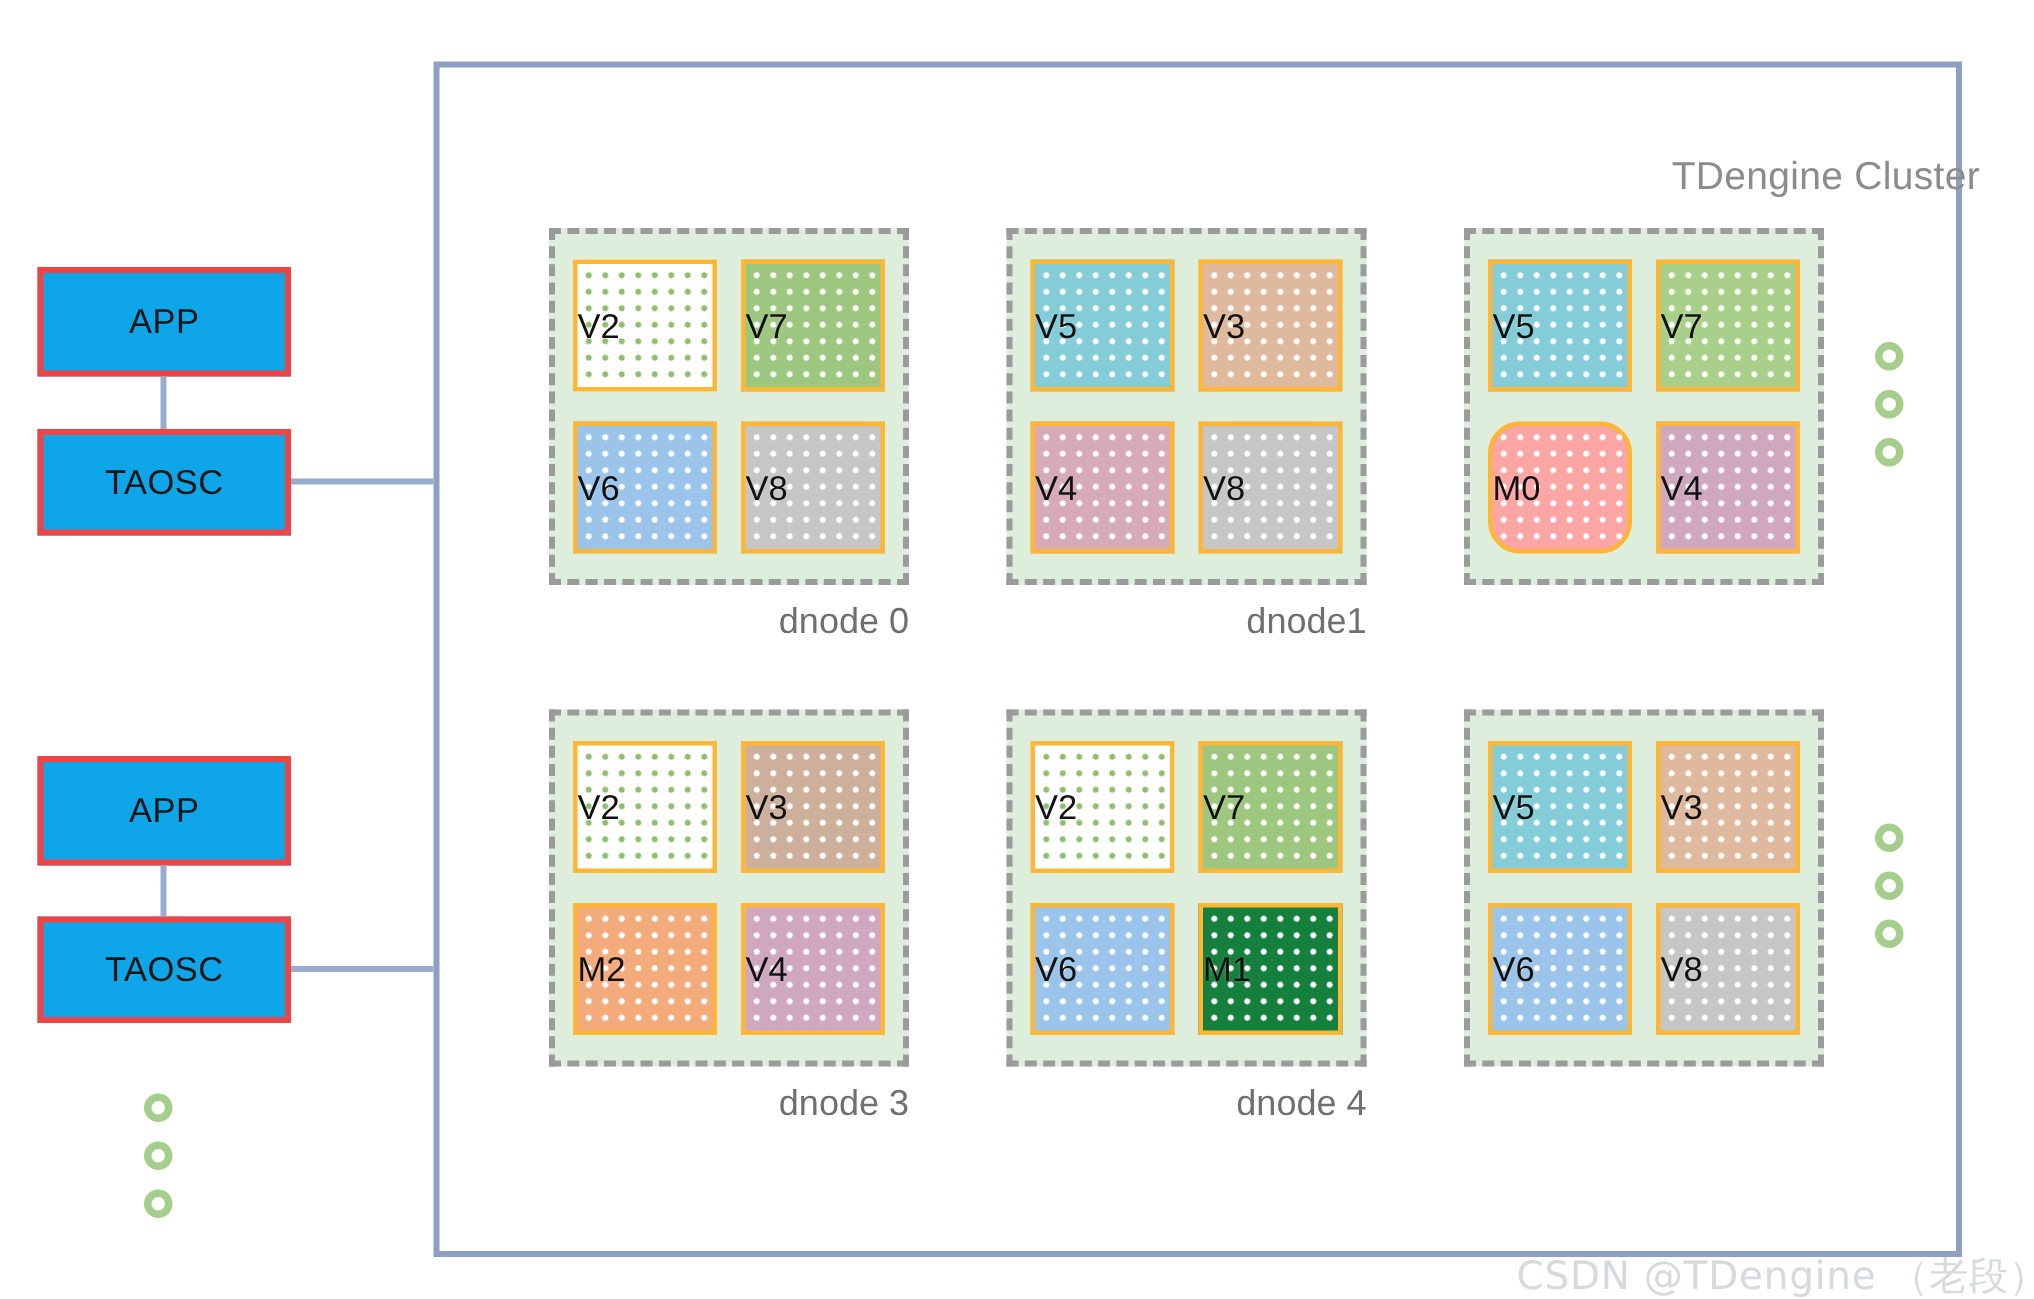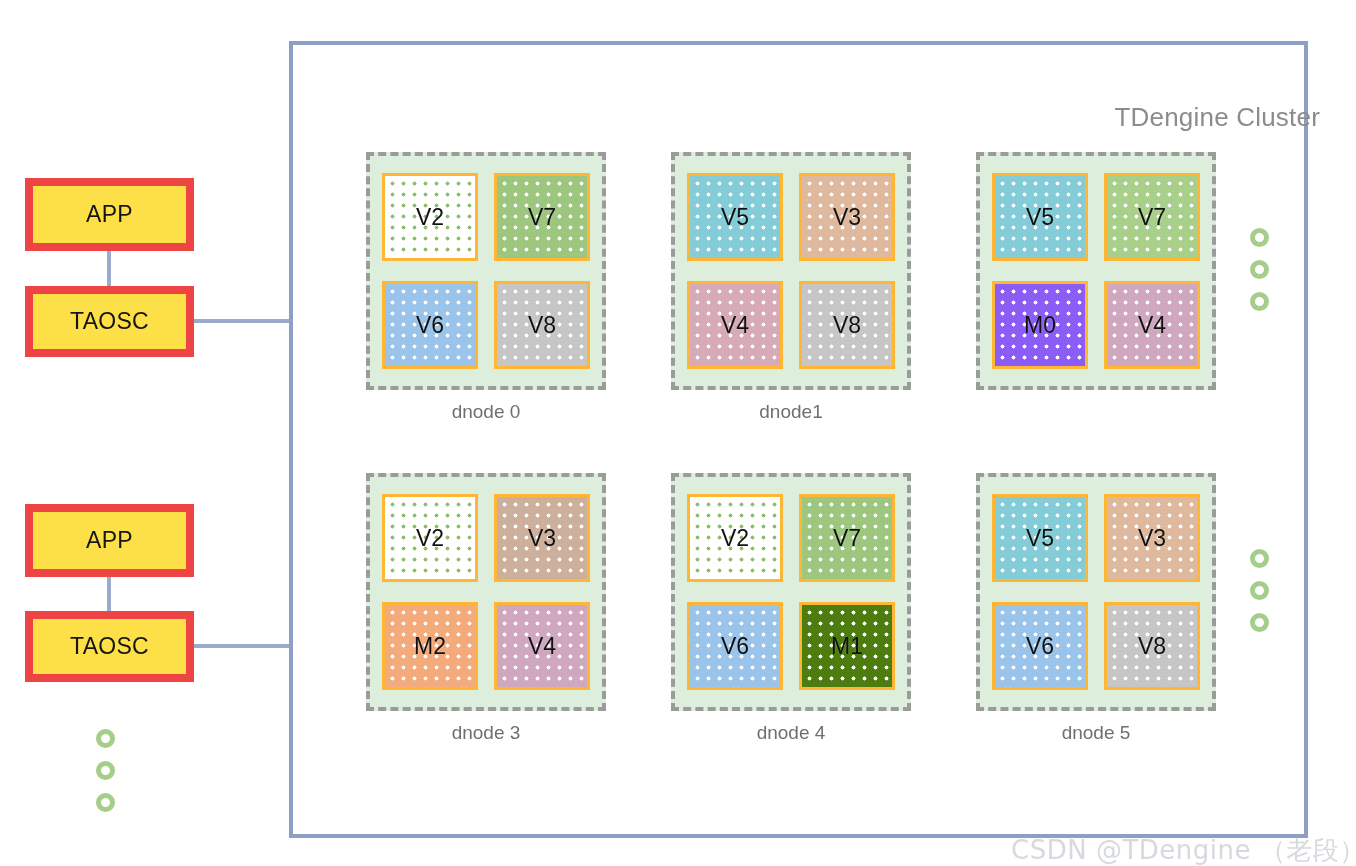--- a/index.html
+++ b/index.html
@@ -12,22 +12,22 @@
     height: 866px;
     position: relative;
     overflow: hidden;
     font-family: "Liberation Sans", "DejaVu Sans", sans-serif;
   }
 
   
   .client-box {
     position: absolute;
     box-sizing: border-box;
-    background: #fde047;
-    border: 8px solid #ef4444;
+    background: #0ea5e9;
+    border: 4px solid #ef4444;
     display: flex;
     align-items: center;
     justify-content: center;
     font-size: 23px;
     color: #151515;
     letter-spacing: .3px;
   }
   #app-1    { left: 25px;  top: 178px; width: 169px; height: 73px; }
   #taosc-1  { left: 25px;  top: 286px; width: 169px; height: 71px; }
   #app-2    { left: 25px;  top: 504px; width: 169px; height: 73px; }
@@ -79,32 +79,31 @@
     border: 4px dashed #9b9b9b;
     display: grid;
     grid-template-columns: 96px 96px;
     grid-template-rows: 88px 88px;
     justify-content: center;
     align-content: center;
     gap: 20px 16px;
   }
   .dnode-label {
     margin-top: 11px;
-    text-align: center;
-    font-size: 19px;
+    text-align: right;
+    font-size: 24px;
     color: #6f6f6f;
   }
 
   
   .vnode {
     box-sizing: border-box;
     border: 3px solid #ffb635;
     display: flex;
     align-items: center;
-    justify-content: center;
     font-size: 23px;
     color: #111111;
     font-weight: 400;
     position: relative;
   }
   .vnode > span {
     position: relative;
     z-index: 2;
     text-shadow:
       0 0 2px rgba(255,255,255,.25);
@@ -228,21 +227,21 @@
 </div>
 
 <div class="dnode" id="dnode-2" style="left:976px; top:152px;">
   <div class="dnode-box">
     <div class="vnode dot-white" style="background:#84ccd7;">
         <span>V5</span>
       </div>
     <div class="vnode dot-white" style="background:#a9d08a;">
         <span>V7</span>
       </div>
-    <div class="vnode dot-white" style="background:#8b5cf6;">
+    <div class="vnode dot-white" style="background:#fca5a5;border-radius:21px;">
         <span>M0</span>
       </div>
     <div class="vnode dot-white" style="background:#cfa8c0;">
         <span>V4</span>
       </div>
   </div>
 </div>
 
 <div class="dnode" id="dnode-3" style="left:366px; top:473px;">
   <div class="dnode-box">
@@ -266,21 +265,21 @@
   <div class="dnode-box">
     <div class="vnode dot-green" style="background:#ffffff;">
         <span>V2</span>
       </div>
     <div class="vnode dot-white" style="background:#9dc67f;">
         <span>V7</span>
       </div>
     <div class="vnode dot-white" style="background:#9ac4ea;">
         <span>V6</span>
       </div>
-    <div class="vnode dot-white" style="background:#4d7c0f;">
+    <div class="vnode dot-white" style="background:#15803d;">
         <span>M1</span>
       </div>
   </div>
   <div class="dnode-label">dnode 4</div>
 </div>
 
 <div class="dnode" id="dnode-5" style="left:976px; top:473px;">
   <div class="dnode-box">
     <div class="vnode dot-white" style="background:#84ccd7;">
         <span>V5</span>
@@ -288,21 +287,20 @@
     <div class="vnode dot-white" style="background:#dfb99e;">
         <span>V3</span>
       </div>
     <div class="vnode dot-white" style="background:#9ac4ea;">
         <span>V6</span>
       </div>
     <div class="vnode dot-white" style="background:#c6c6c6;">
         <span>V8</span>
       </div>
   </div>
-  <div class="dnode-label">dnode 5</div>
 </div>
 
 <div class="dots" id="dots-right-1">
   <div class="ring"></div>
   <div class="ring"></div>
   <div class="ring"></div>
 </div>
 <div class="dots" id="dots-right-2">
   <div class="ring"></div>
   <div class="ring"></div>

